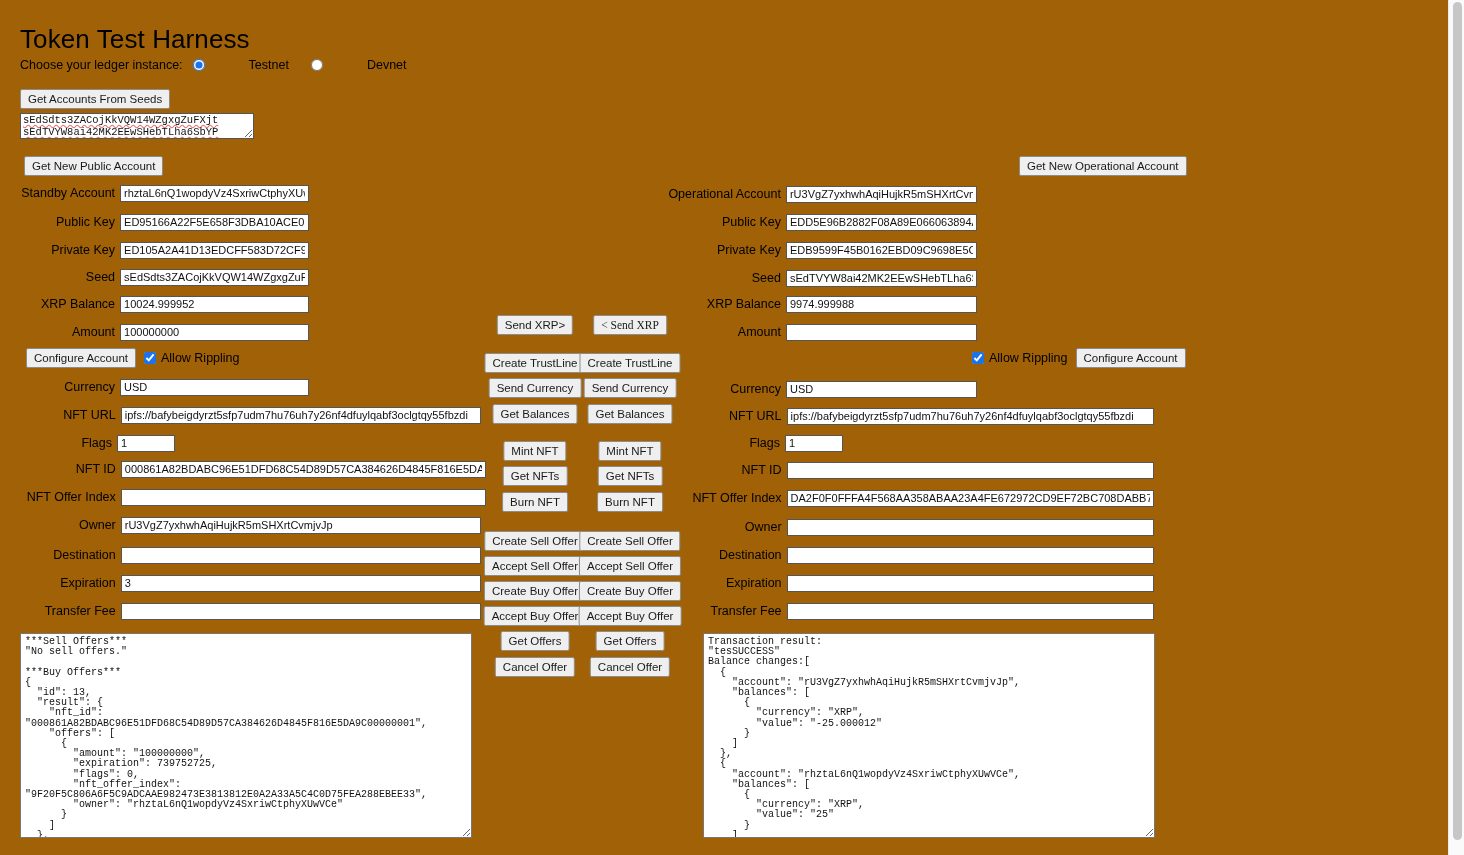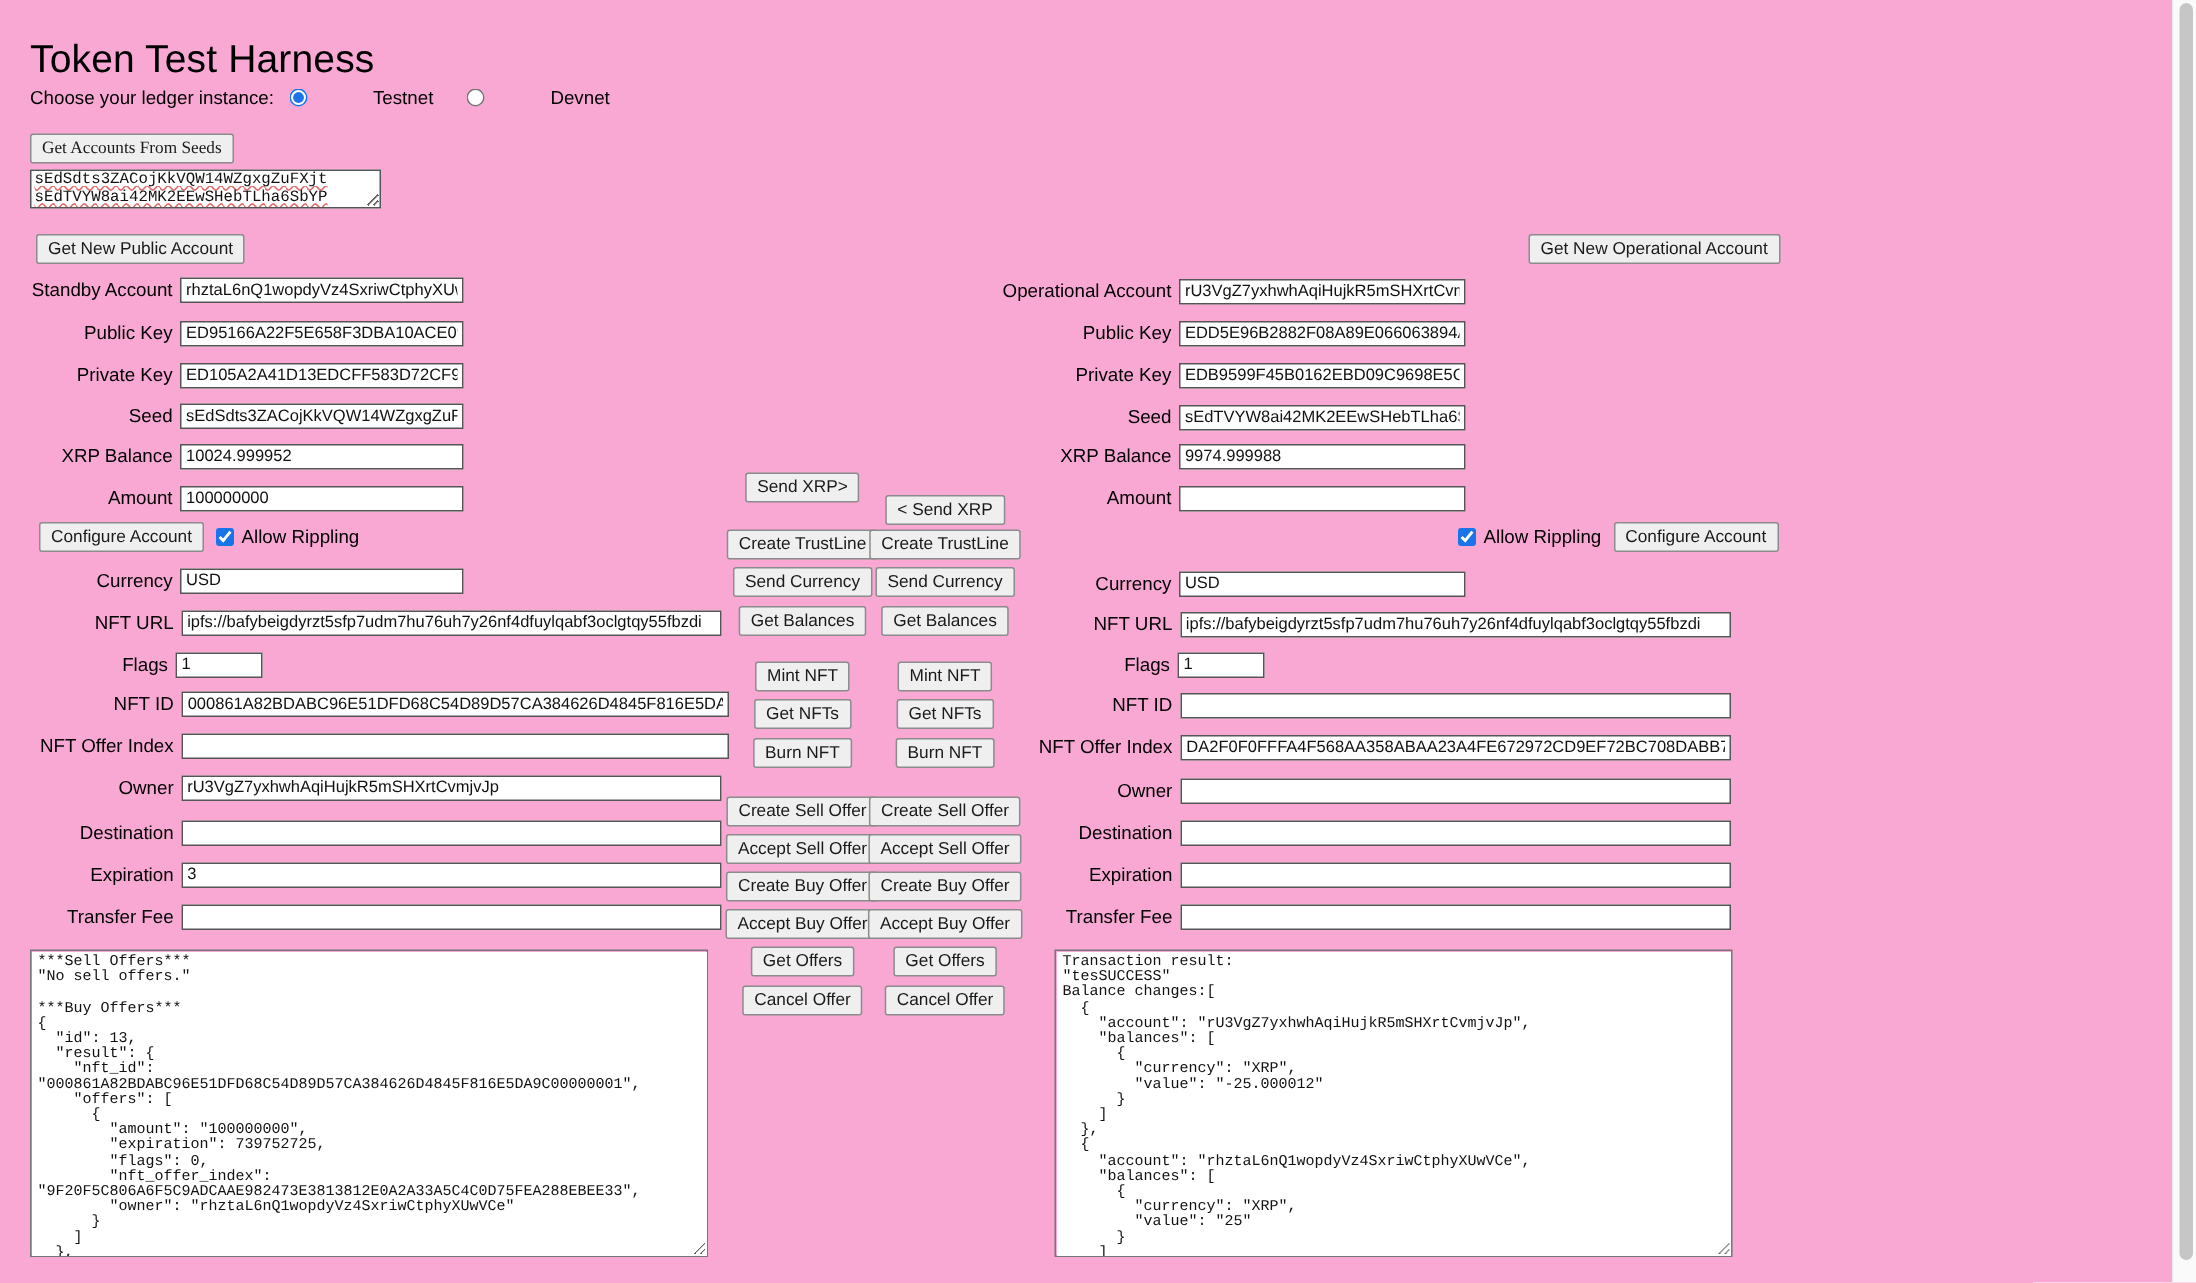--- a/index.html
+++ b/index.html
@@ -6,21 +6,21 @@
   html, body {
     margin: 0;
     padding: 0;
     background: #fafafa;
     font-family: "Liberation Sans", "DejaVu Sans", sans-serif;
   }
   #page {
     position: relative;
     width: 1464px;
     height: 855px;
-    background: #f9a8d4;
+    background: #a16207;
     overflow: hidden;
     box-sizing: border-box;
   }
   .title {
     position: absolute;
     left: 20px;
     top: 7px;
     font-size: 26px;
     font-weight: normal;
     color: #000;
@@ -195,21 +195,21 @@
     <label class="radio-wrap">
       <input type="radio" name="ledger" checked="" style="">
       <span>Testnet</span>
     </label>
     <label class="radio-wrap">
       <input type="radio" name="ledger" style="">
       <span>Devnet</span>
     </label>
   </div>
 
-  <button class="btn abs" style="left:20px; top:89px;font-family:Liberation Serif, serif;">Get Accounts From Seeds</button>
+  <button class="btn abs" style="left:20px; top:89px;">Get Accounts From Seeds</button>
 
   <textarea class="seeds" spellcheck="false" style="">sEdSdts3ZACojKkVQW14WZgxgZuFXjt
 sEdTVYW8ai42MK2EEwSHebTLha6SbYP</textarea>
 
   <button class="btn abs" style="left:24px; top:156px;">Get New Public Account</button>
 
   <button class="btn abs" style="left:1019px; top:156px;text-align:right;">Get New Operational Account</button>
 
   <div id="standby-fields">
       <div class="field-row" style="top: 183px; left: 0px; width: 309px;">
@@ -358,21 +358,21 @@
       <button class="btn" style="left: 535px; top: 466px;">Get NFTs</button>
       <button class="btn" style="left: 535px; top: 492px;">Burn NFT</button>
       <button class="btn" style="left: 535px; top: 531px;">Create Sell Offer</button>
       <button class="btn" style="left: 535px; top: 556px;">Accept Sell Offer</button>
       <button class="btn" style="left: 535px; top: 581px;">Create Buy Offer</button>
       <button class="btn" style="left: 535px; top: 606px;">Accept Buy Offer</button>
       <button class="btn" style="left: 535px; top: 631px;">Get Offers</button>
       <button class="btn" style="left: 535px; top: 657px;">Cancel Offer</button>
     </div>
   <div class="center-col" id="center-right-col" style="left: 0px; top: 0px;">
-      <button class="btn" style="left: 630px; top: 330px;">&lt; Send XRP</button>
+      <button class="btn" style="left: 630px; top: 315px; font-family: Liberation Serif, serif;">&lt; Send XRP</button>
       <button class="btn" style="left: 630px; top: 353px;">Create TrustLine</button>
       <button class="btn" style="left: 630px; top: 378px;">Send Currency</button>
       <button class="btn" style="left: 630px; top: 404px;">Get Balances</button>
       <button class="btn" style="left: 630px; top: 441px;">Mint NFT</button>
       <button class="btn" style="left: 630px; top: 466px;">Get NFTs</button>
       <button class="btn" style="left: 630px; top: 492px;">Burn NFT</button>
       <button class="btn" style="left: 630px; top: 531px;">Create Sell Offer</button>
       <button class="btn" style="left: 630px; top: 556px;">Accept Sell Offer</button>
       <button class="btn" style="left: 630px; top: 581px;">Create Buy Offer</button>
       <button class="btn" style="left: 630px; top: 606px;">Accept Buy Offer</button>

